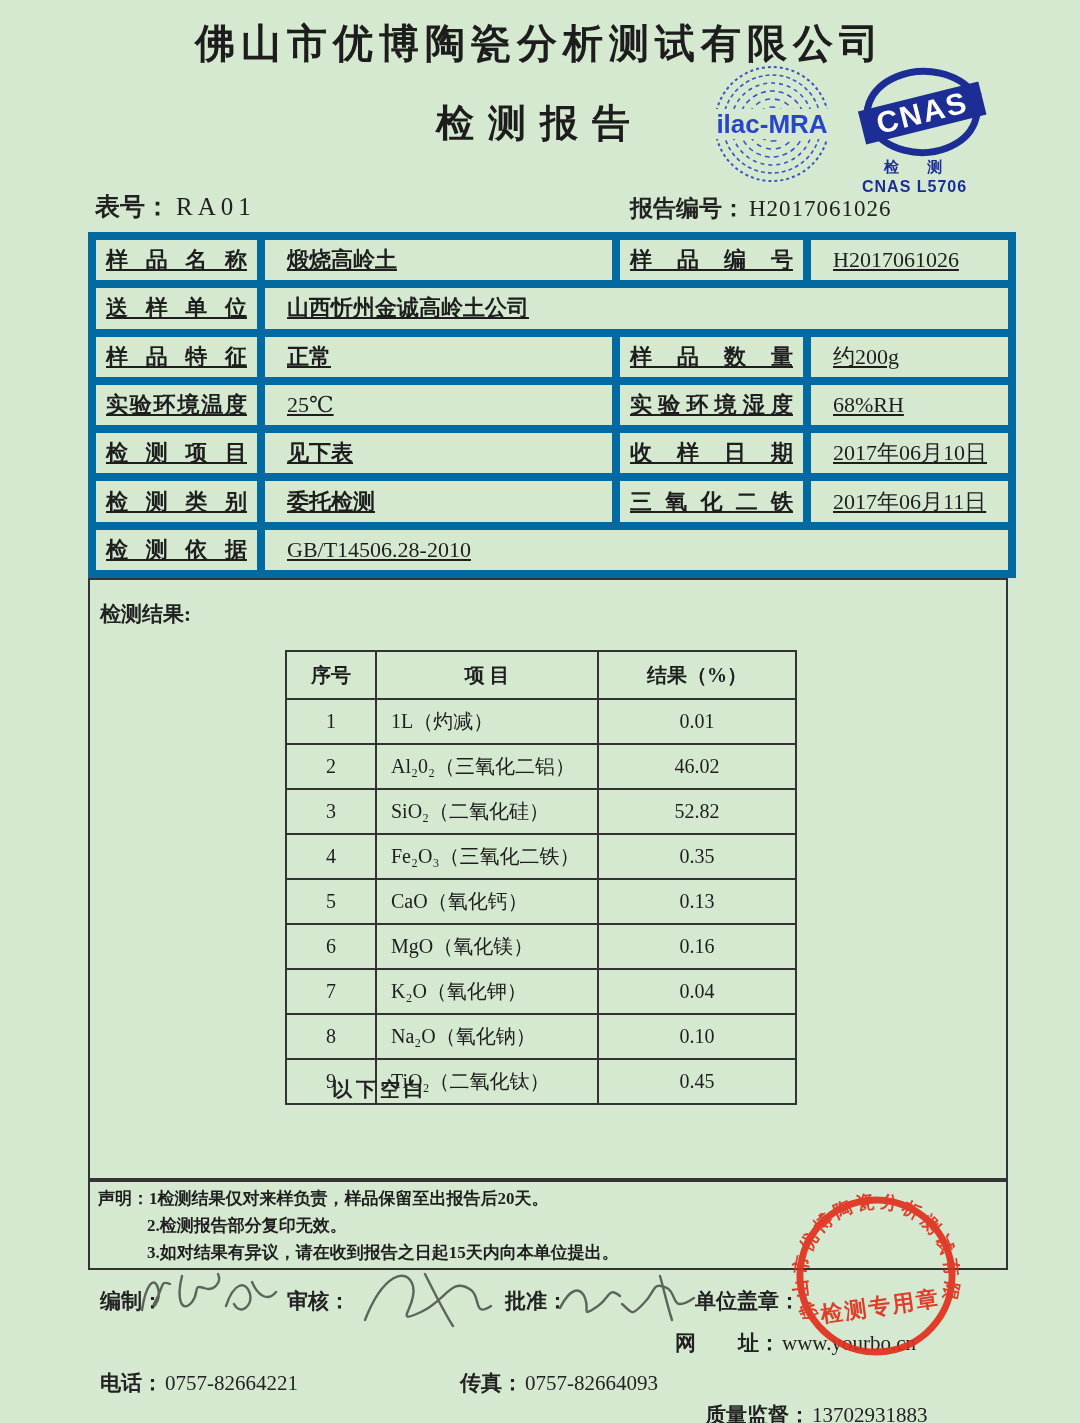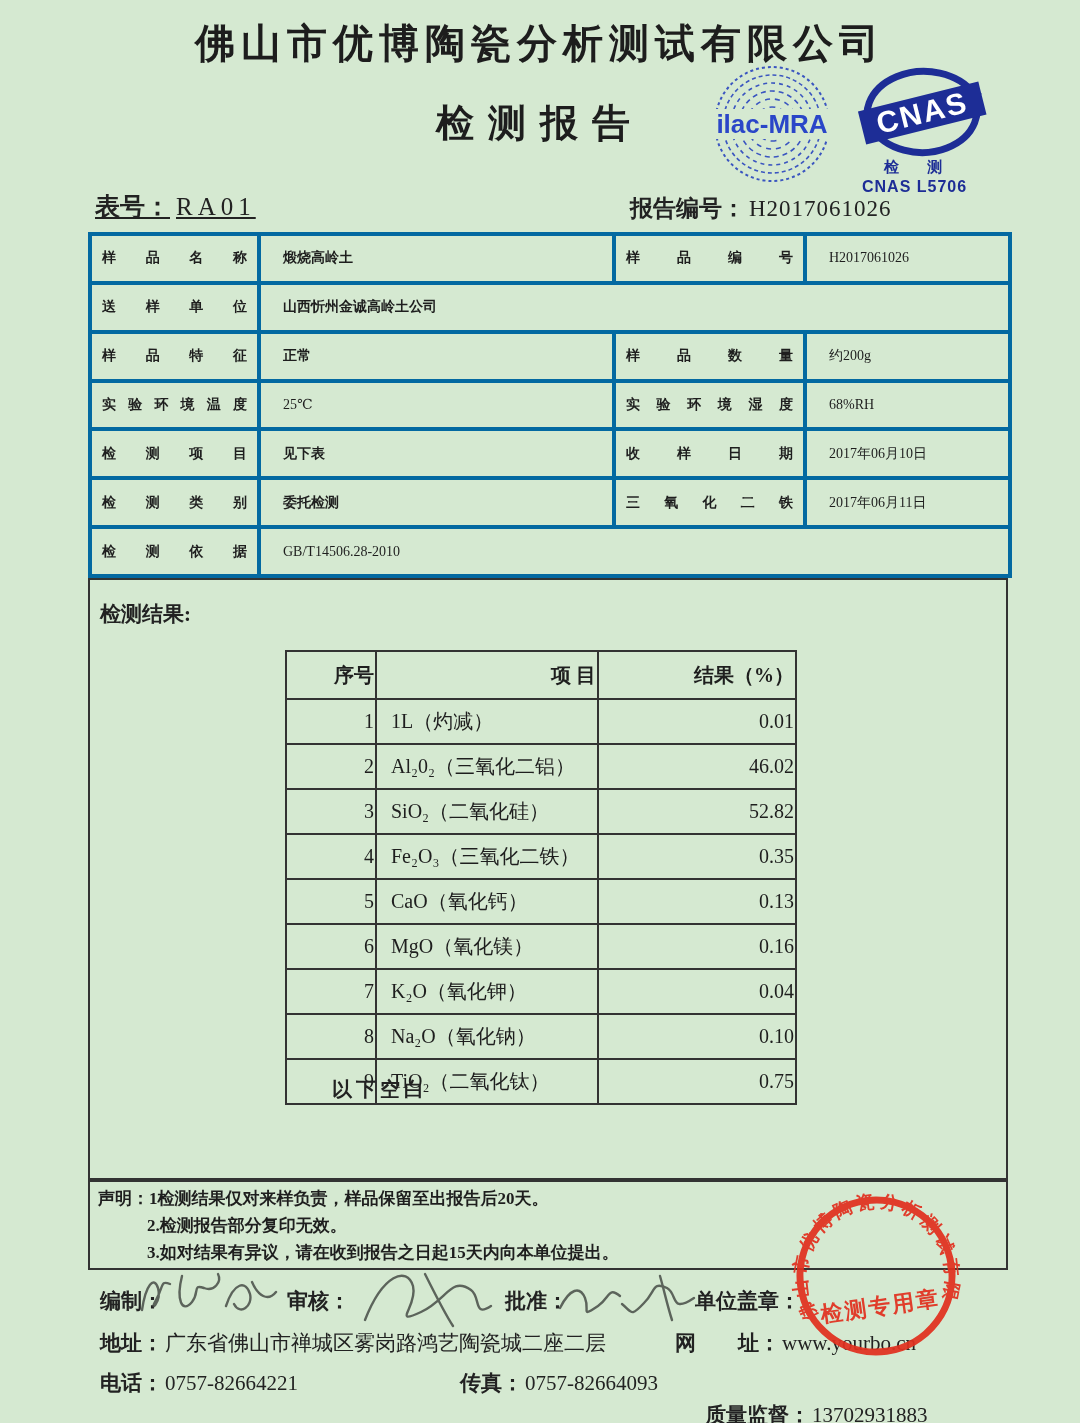--- a/index.html
+++ b/index.html
@@ -14,56 +14,56 @@
 
   
   .company-title{
     left:0;top:16px;width:1080px;text-align:center;
     font-size:40px;font-weight:bold;letter-spacing:6px;color:#1d1d1d;
   }
   .report-title{
     left:0;top:98px;width:1080px;text-align:center;
     font-size:38px;font-weight:bold;letter-spacing:14px;color:#1d1d1d;
   }
-  .meta-line-left{left:95px;top:190px;font-size:25px;font-weight:bold;text-decoration:underline;}
+  .meta-line-left{left:95px;top:190px;font-size:25px;font-weight:bold;}
   .meta-line-left .val{font-weight:normal;letter-spacing:5px;margin-left:6px;}
   .meta-line-right{left:630px;top:193px;font-size:23px;font-weight:bold;}
   .meta-line-right .val{font-weight:normal;letter-spacing:1px;margin-left:4px;}
 
   
   .ilac-logo{left:712px;top:62px;}
   .cnas-logo{left:856px;top:66px;}
   .cnas-sub{left:884px;top:158px;font-family:"Liberation Sans","DejaVu Sans",sans-serif;
     font-size:15px;font-weight:bold;color:#1d2d96;letter-spacing:12px;}
   .cnas-code{left:862px;top:178px;font-family:"Liberation Sans","DejaVu Sans",sans-serif;
     font-size:16px;font-weight:bold;color:#1d2d96;letter-spacing:1px;}
 
   
   table{border-collapse:collapse;table-layout:fixed;}
   .info-table{left:88px;top:232px;}
   .info-table table{width:920px;height:346px;}
   .info-table td{
-    border:4px solid #0369a1;padding:0 10px;font-size:14px;vertical-align:middle;
+    border:8px solid #0369a1;padding:0 10px;font-size:22px;vertical-align:middle;text-decoration:underline;
   }
   td.lbl{
     font-weight:bold;text-align:justify;text-align-last:justify;color:#1e1e1e;
   }
   td.val{text-align:left;padding-left:22px;color:#1e1e1e;}
   td.val.cn{font-weight:bold;}
 
   
   .results-box{
     left:88px;top:578px;width:916px;height:600px;
     border:2px solid #333;
   }
   .results-label{left:10px;top:20px;font-size:21px;font-weight:bold;}
   .results-table{left:195px;top:70px;}
   .results-table table{width:510px;}
   .results-table td,.results-table th{
-    border:2px solid #333;font-size:20px;text-align:right;vertical-align:middle;
+    border:2px solid #333;font-size:20px;text-align:center;vertical-align:middle;
     height:41px;font-weight:normal;color:#1e1e1e;
   }
   .results-table thead th{height:44px;font-weight:bold;}
   .results-table td.col-item{text-align:left;padding-left:14px;}
   .below-blank{left:242px;top:496px;font-size:20px;font-weight:bold;letter-spacing:4px;}
 
   
   .declaration-box{
     left:88px;top:1178px;width:916px;height:88px;border:2px solid #333;
     font-size:17px;font-weight:bold;color:#1e1e1e;
@@ -234,21 +234,21 @@
               <td class="col-val">0.04</td>
             </tr>
             <tr>
               <td class="col-no">8</td>
               <td class="col-item">Na₂O（氧化钠）</td>
               <td class="col-val">0.10</td>
             </tr>
             <tr>
               <td class="col-no">9</td>
               <td class="col-item">TiO₂（二氧化钛）</td>
-              <td class="col-val">0.75</td>
+              <td class="col-val">0.45</td>
             </tr>
           </tbody>
       </table>
     </div>
     <div class="abs below-blank">以下空白</div>
   </div>
 
   <div class="abs declaration-box">
     <div class="abs decl-line1">声明：1检测结果仅对来样负责，样品保留至出报告后20天。</div>
     <div class="abs decl-line2">2.检测报告部分复印无效。</div>
@@ -274,21 +274,20 @@
     </g>
   </svg>
   <svg class="sig sig3" width="150" height="58" viewBox="0 0 150 58">
     <g fill="none" stroke="#474d47" stroke-width="2.4" stroke-linecap="round">
       <path d="M8,40 C18,20 28,18 33,30 C38,42 28,50 46,38 C58,30 56,18 68,28"></path>
       <path d="M70,36 C80,44 78,50 92,35 C104,23 100,13 115,20 C126,26 118,46 142,30"></path>
       <path d="M108,8 C112,22 116,40 120,52"></path>
     </g>
   </svg>
 
-  <div class="abs footer-row2 f-address"><span>地址：</span><span class="fval">广东省佛山市禅城区雾岗路鸿艺陶瓷城二座二层</span></div>
   <div class="abs footer-row2 f-web"><span>网　　址：</span><span class="fval">www.yourbo.cn</span></div>
 
   <div class="abs footer-row3 f-phone"><span>电话：</span><span class="fval">0757-82664221</span></div>
   <div class="abs footer-row3 f-fax"><span>传真：</span><span class="fval">0757-82664093</span></div>
   <div class="abs footer-row3 f-qc"><span>质量监督：</span><span class="fval">13702931883</span></div>
 
   <svg class="abs stamp" width="176" height="176" viewBox="0 0 176 176">
     <circle cx="88" cy="88" r="76" fill="none" stroke="#e1301f" stroke-width="7"></circle>
     <path id="seal-arc" d="M25,120 A70,70 0 1 1 151,120" fill="none"></path>
     <text font-size="18" font-weight="bold" fill="#e1301f" letter-spacing="4">

